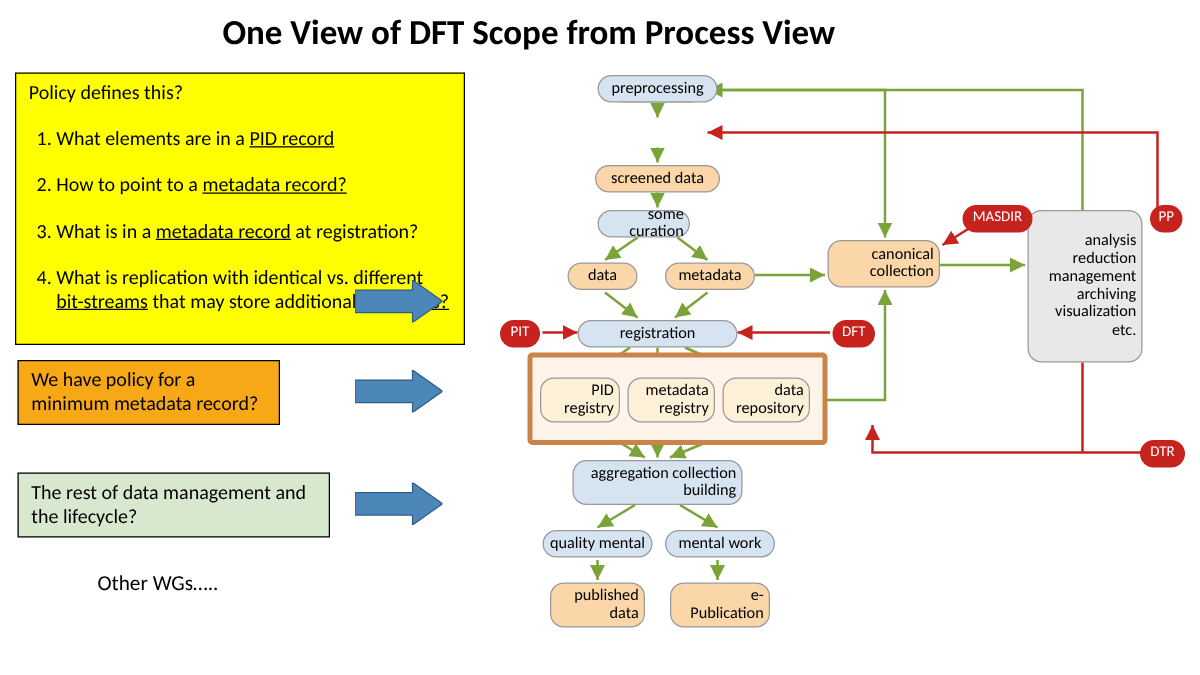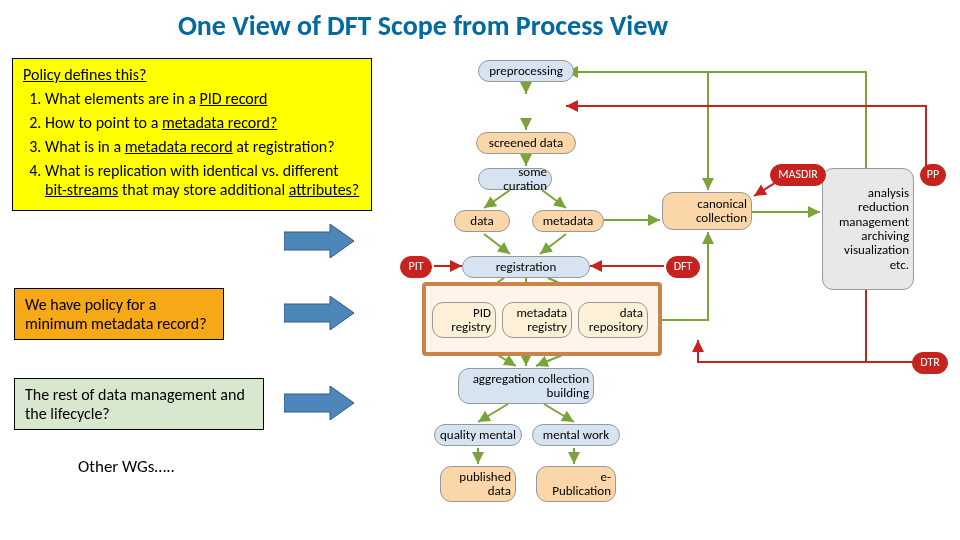--- a/index.html
+++ b/index.html
@@ -1,21 +1,21 @@
 <!DOCTYPE html>
 <html><head>
 <meta charset="utf-8">
 <style>
   html,body{margin:0;padding:0;width:960px;height:540px;font-family:Calibri,Arial,sans-serif;background:#fff;overflow:hidden}
-  .title{position:absolute;top:8px;left:0;width:846px;text-align:center;font-size:28px;font-weight:700;color:#0369a1}
+  .title{position:absolute;top:8px;left:0;width:846px;text-align:center;font-size:28px;font-weight:700;color:#000000}
   .box{position:absolute;box-sizing:border-box}
   .policy{left:12px;top:58px;width:360px;background:#ffff00;border:1px solid #000;padding:6px 10px;font-size:16px}
-  .policy-h{text-decoration:underline}
+  .policy-h{}
   .policy ol{margin:2px 0 0 22px;padding:0}
-  .policy li{margin:5px 0}
+  .policy li{margin:18px 0}
   .u{text-decoration:underline}
   .midbox{left:14px;top:288px;width:210px;background:#f7a817;border:1px solid #000;padding:6px 10px;font-size:16px}
   .restbox{left:14px;top:378px;width:250px;background:#d7e8ce;border:1px solid #000;padding:6px 10px;font-size:16px}
   .other{position:absolute;left:78px;top:456px;font-size:17px}
   .block-arrow{position:absolute;width:70px;height:34px}
   .block-arrow svg{width:100%;height:100%}
   .diag{position:absolute;left:398px;top:60px;width:552px;height:448px}
   .node{position:absolute;box-sizing:border-box;border:1px solid #999;border-radius:11px;text-align:right;font-size:13px;display:flex;align-items:center;justify-content:center;padding:2px 4px;line-height:1.1}
   .peach{background:#fbd6a8}
   .blue{background:#d6e4f2}

